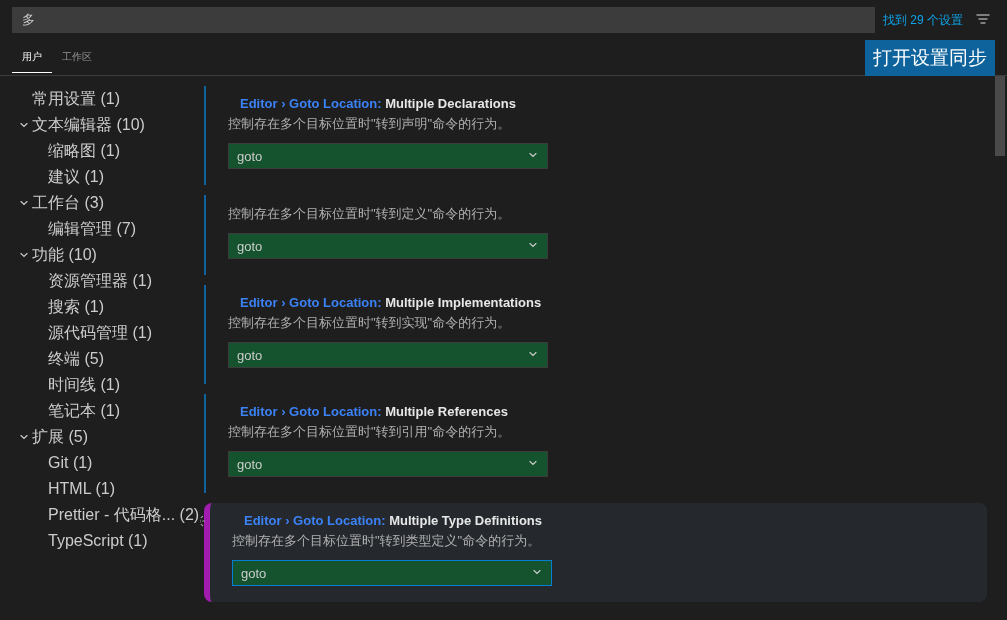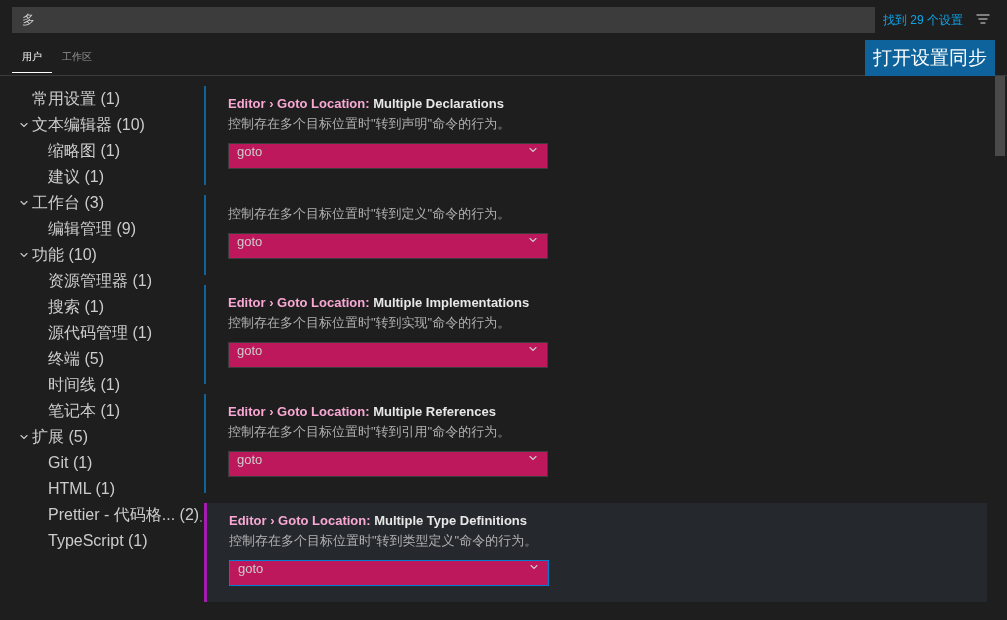--- a/index.html
+++ b/index.html
@@ -50,36 +50,37 @@
 .content {
   flex: 1; overflow-y: auto; padding: 10px 20px 10px 4px;
   position: relative;
 }
 .setting {
   padding: 10px 14px 16px 22px; margin-bottom: 10px;
   border-left: 2px solid transparent; position: relative;
 }
 .setting.modified { border-left: 2px solid #0e639c; }
 .setting.active {
-  border-left: 3px solid #a21caf;
+  border-left: 6px solid #a21caf;
   background: #25292e;
+  border-radius: 8px;
 }
 .setting.active .select { border: 1px solid #007fd4; }
 .gear {
   position: absolute; left: -20px; top: 10px;
   color: #a0a0a0; cursor: pointer; display: none;
 }
 .setting.active .gear { display: block; }
 .setting-title { font-size: 13px; margin-bottom: 4px; }
-.setting-title .crumb { color: #f9a8d4; font-weight: 600; }
+.setting-title .crumb { color: #3b82f6; font-weight: 600; margin-left: 12px; }
 .setting-title .name { color: #e7e7e7; font-weight: 600; }
 .setting-desc { color: #b0b0b0; margin-bottom: 10px; line-height: 18px; }
 .select {
-  width: 320px; height: 26px; background: #be185d;
-  border: 1px solid #3c3c3c; display: flex; align-items: flex-start;
+  width: 320px; height: 26px; background: #14532d;
+  border: 1px solid #3c3c3c; display: flex; align-items: center;
   justify-content: space-between; padding: 0 8px; cursor: pointer;
 }
 .select .val { color: #cccccc; }
 .select .chev-down { color: #cccccc; font-size: 11px; }
 .scrollbar {
   position: absolute; right: 0; top: 76px; width: 14px;
   height: calc(620px - 76px); background: transparent;
 }
 .scrollbar-thumb {
   position: absolute; right: 2px; width: 10px; top: 0;
@@ -130,21 +131,21 @@
       <div class="tree-item">
         <span class="chev">
           <svg width="12" height="12" viewBox="0 0 16 16">
             <path d="M4 6l4 4 4-4" stroke="#cccccc" stroke-width="1.5" fill="none" stroke-linecap="round"></path>
           </svg>
         </span>
         <span>工作台 (3)</span>
       </div>
       <div class="tree-children">
         <div class="tree-item leaf child">
-          <span>编辑管理 (9)</span>
+          <span>编辑管理 (7)</span>
         </div>
       </div>
       <div class="tree-item">
         <span class="chev">
           <svg width="12" height="12" viewBox="0 0 16 16">
             <path d="M4 6l4 4 4-4" stroke="#cccccc" stroke-width="1.5" fill="none" stroke-linecap="round"></path>
           </svg>
         </span>
         <span>功能 (10)</span>
       </div>

